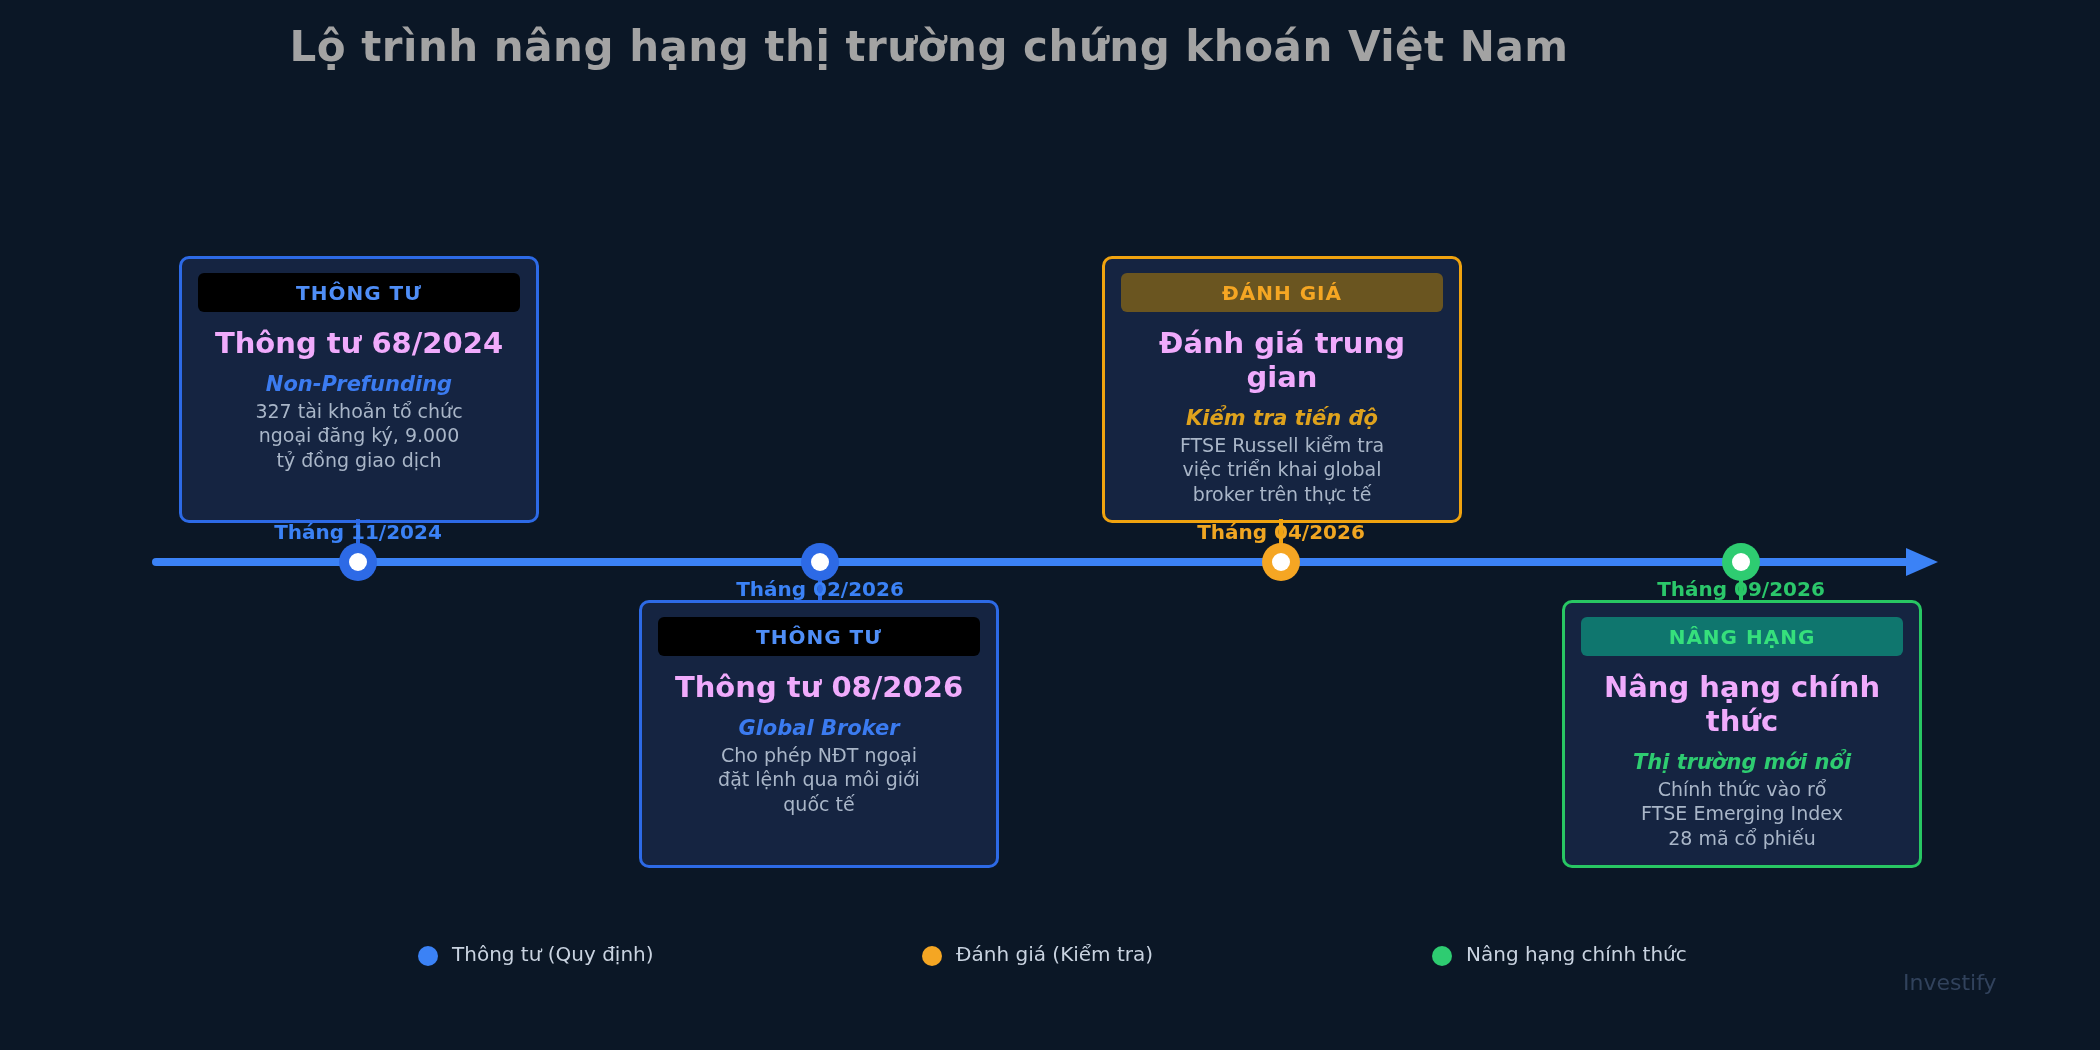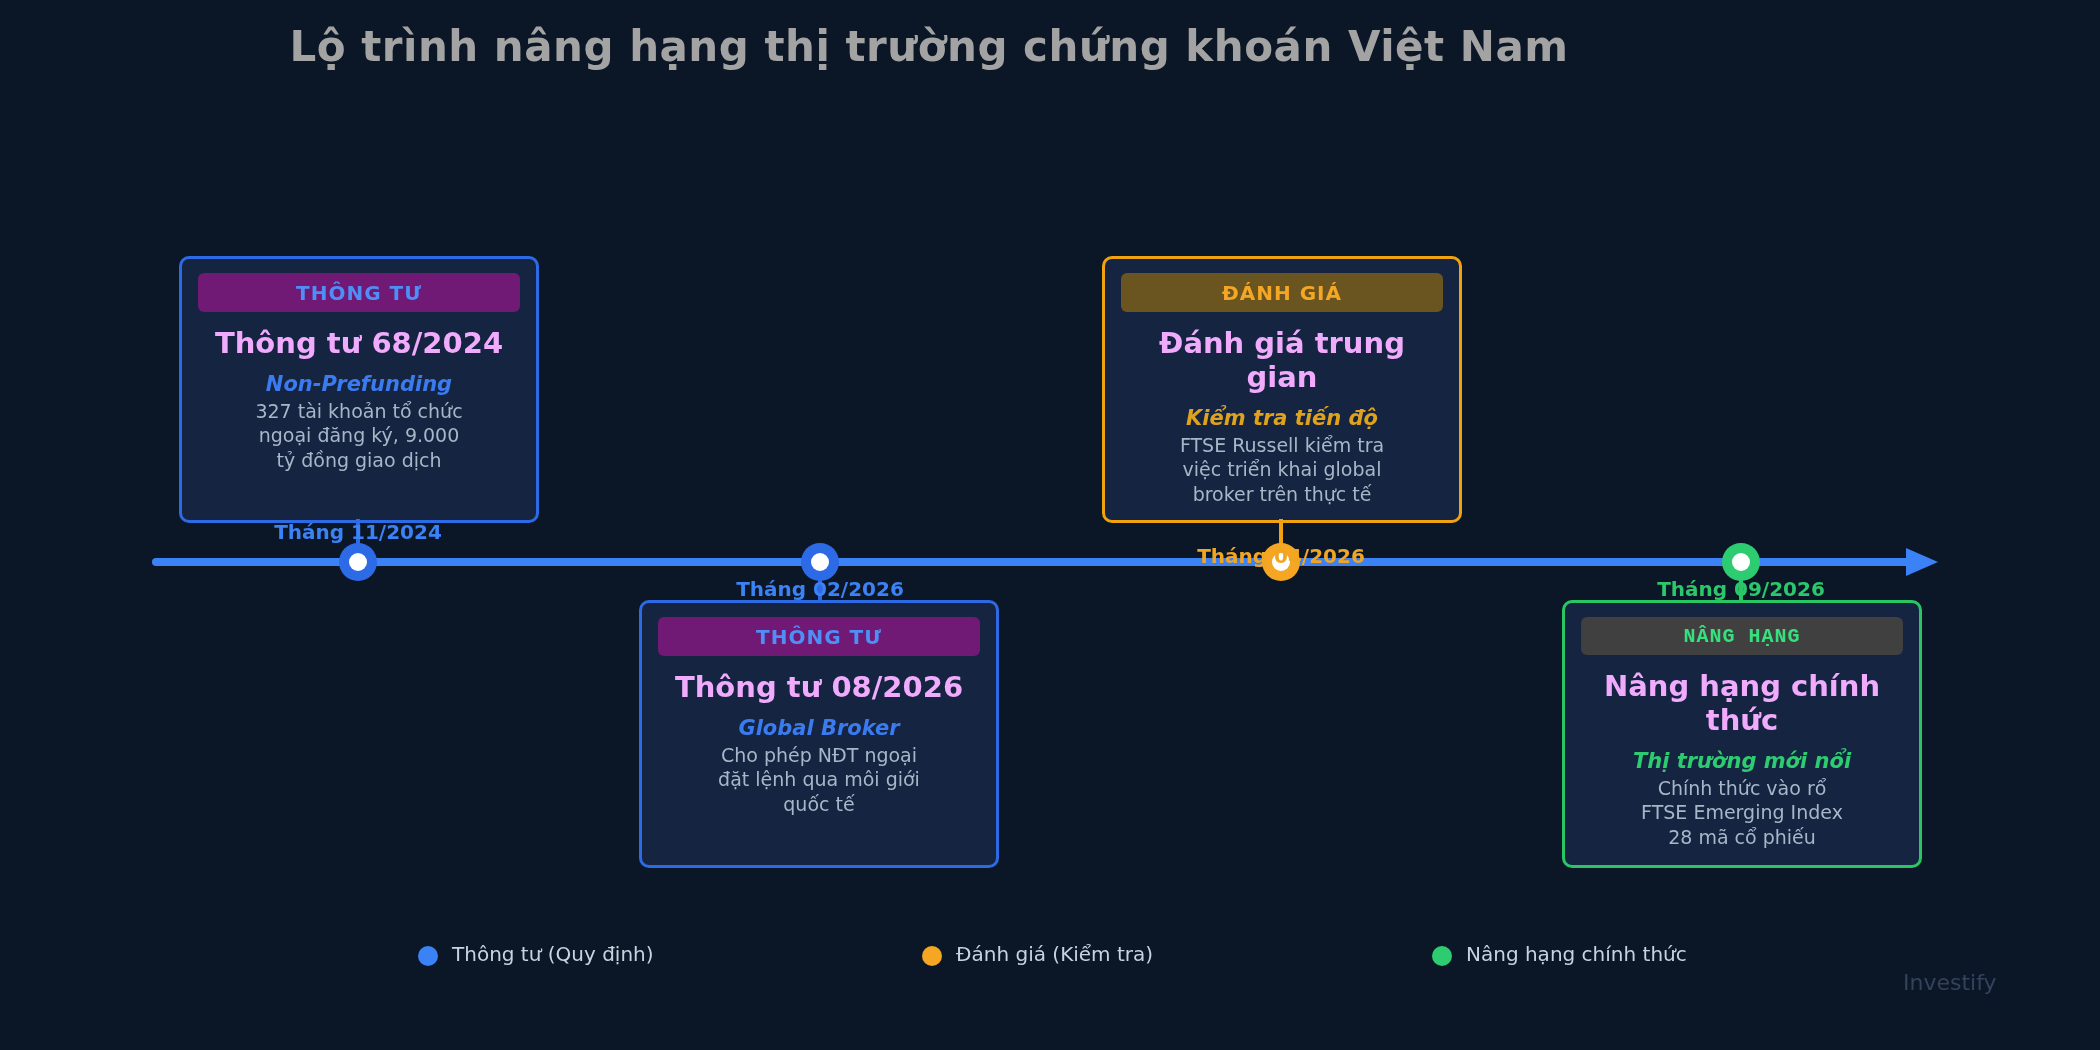--- a/index.html
+++ b/index.html
@@ -16,23 +16,23 @@
   .tl-line{position:absolute;left:152px;top:558px;width:1760px;height:8px;background:#3b82f6;border-radius:4px;}
   .tl-arrow{position:absolute;left:1906px;top:548px;width:0;height:0;
     border-left:32px solid #3b82f6;border-top:14px solid transparent;border-bottom:14px solid transparent;}
   
   .card{position:absolute;box-sizing:border-box;width:360px;height:267px;
     background:#152441;border:3px solid;border-radius:10px;text-align:center;padding:14px 16px 0 16px;}
   .card.blue{border-color:#2d6ae6;}
   .card.orange{border-color:#f0a30f;}
   .card.green{border-color:#28c763;}
   .badge{border-radius:6px;font-weight:bold;font-size:20px;letter-spacing:1px;padding:8px 0 7px 0;}
-  .blue .badge{background:#701a75;color:#4f8ef7;}
+  .blue .badge{background:#000000;color:#4f8ef7;}
   .orange .badge{background:#6a5520;color:#f5a623;}
-  .green .badge{background:#404040;color:#36e07c;font-family:Liberation Mono, monospace;}
+  .green .badge{background:#0f766e;color:#36e07c;}
   .card-title{color:#f0abfc;font-size:29px;font-weight:bold;margin-top:14px;}
   .card-subtitle{font-size:21px;font-style:italic;font-weight:600;margin-top:12px;}
   .blue .card-subtitle{color:#3b7bf0;}
   .orange .card-subtitle{color:#dea21d;}
   .green .card-subtitle{color:#2ecc71;}
   .card-body{color:#a9b6c8;font-size:19px;line-height:1.28;margin-top:3px;white-space:pre-line;}
   
   .connector{position:absolute;width:4px;}
   .connector.blue{background:#2d6ae6;}
   .connector.orange{background:#f0a30f;}
@@ -52,21 +52,21 @@
   .ms1-conn{left:356px;top:519px;height:44px;}
   .ms1-dot{left:339px;top:543px;}
   .ms1-date{left:208px;top:520px;}
   .ms2-card{left:639px;top:600px;height:268px;}
   .ms2-conn{left:818px;top:562px;height:40px;}
   .ms2-dot{left:801px;top:543px;}
   .ms2-date{left:670px;top:577px;}
   .ms3-card{left:1102px;top:256px;}
   .ms3-conn{left:1279px;top:519px;height:44px;}
   .ms3-dot{left:1262px;top:543px;}
-  .ms3-date{left:1131px;top:544px;}
+  .ms3-date{left:1131px;top:520px;}
   .ms4-card{left:1562px;top:600px;height:268px;}
   .ms4-conn{left:1739px;top:562px;height:40px;}
   .ms4-dot{left:1722px;top:543px;}
   .ms4-date{left:1591px;top:577px;}
   
   .legend-item{position:absolute;top:942px;display:flex;align-items:flex-end;gap:14px;
     font-size:20px;color:#c9d3e0;}
   .legend-dot{width:20px;height:20px;border-radius:50%;flex:0 0 auto;}
   .ld-blue{background:#3b82f6;}
   .ld-orange{background:#f5a623;}

